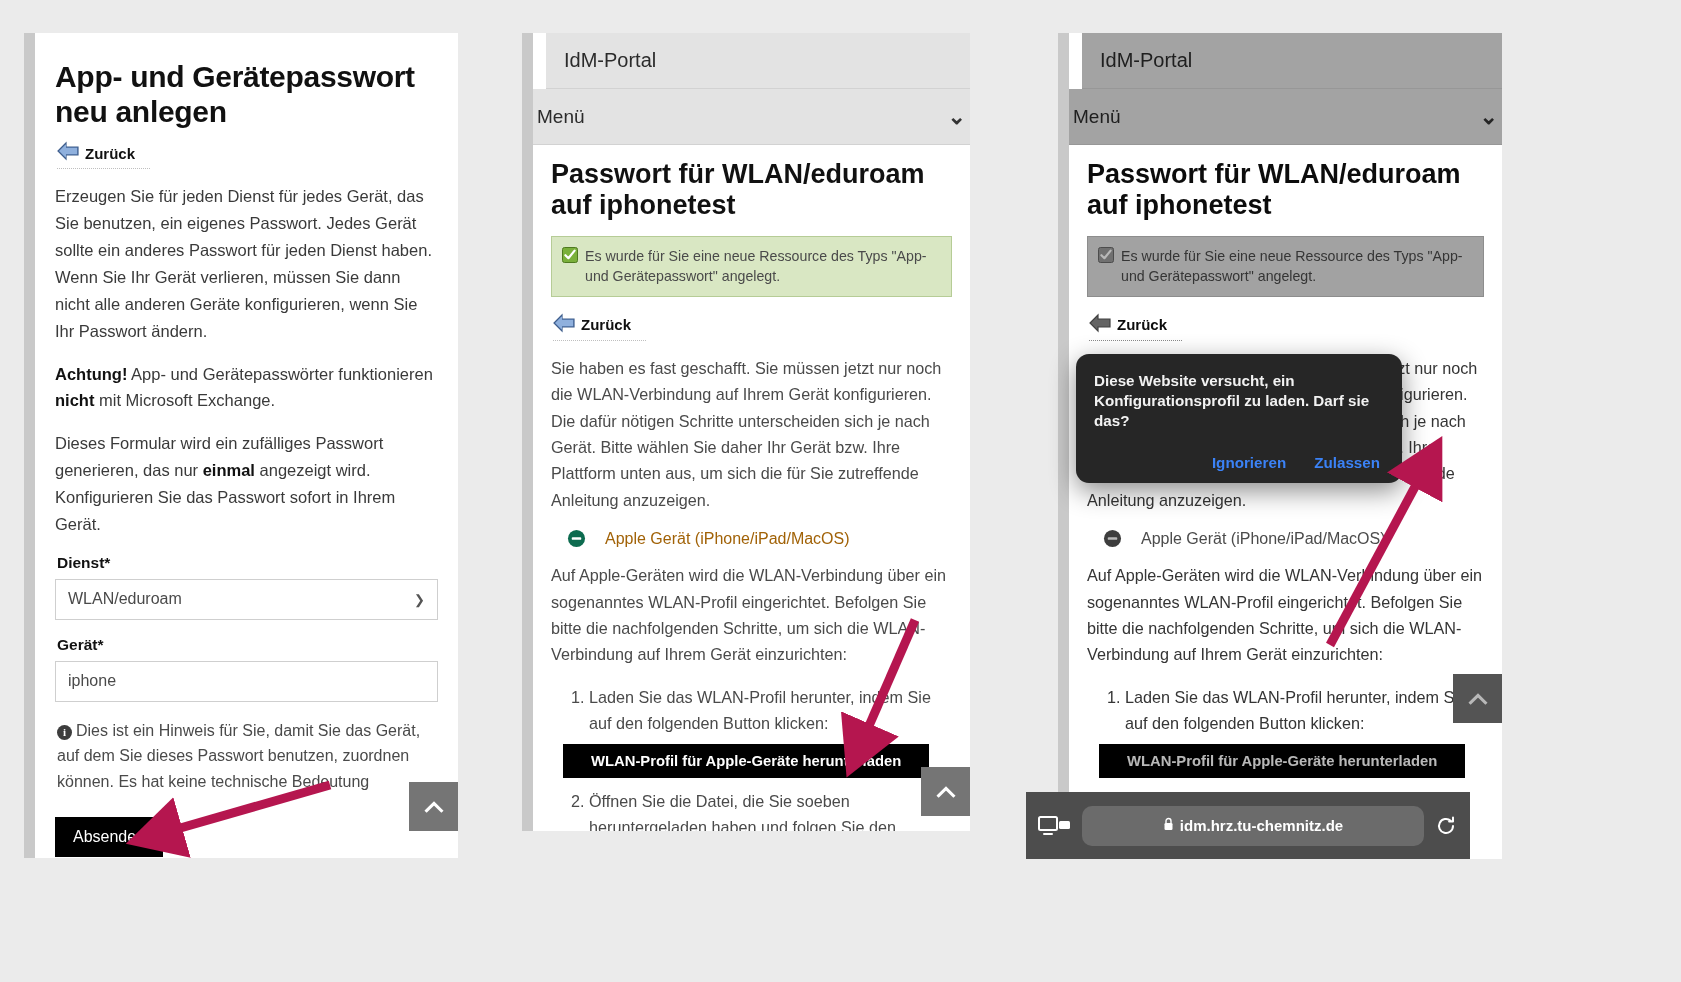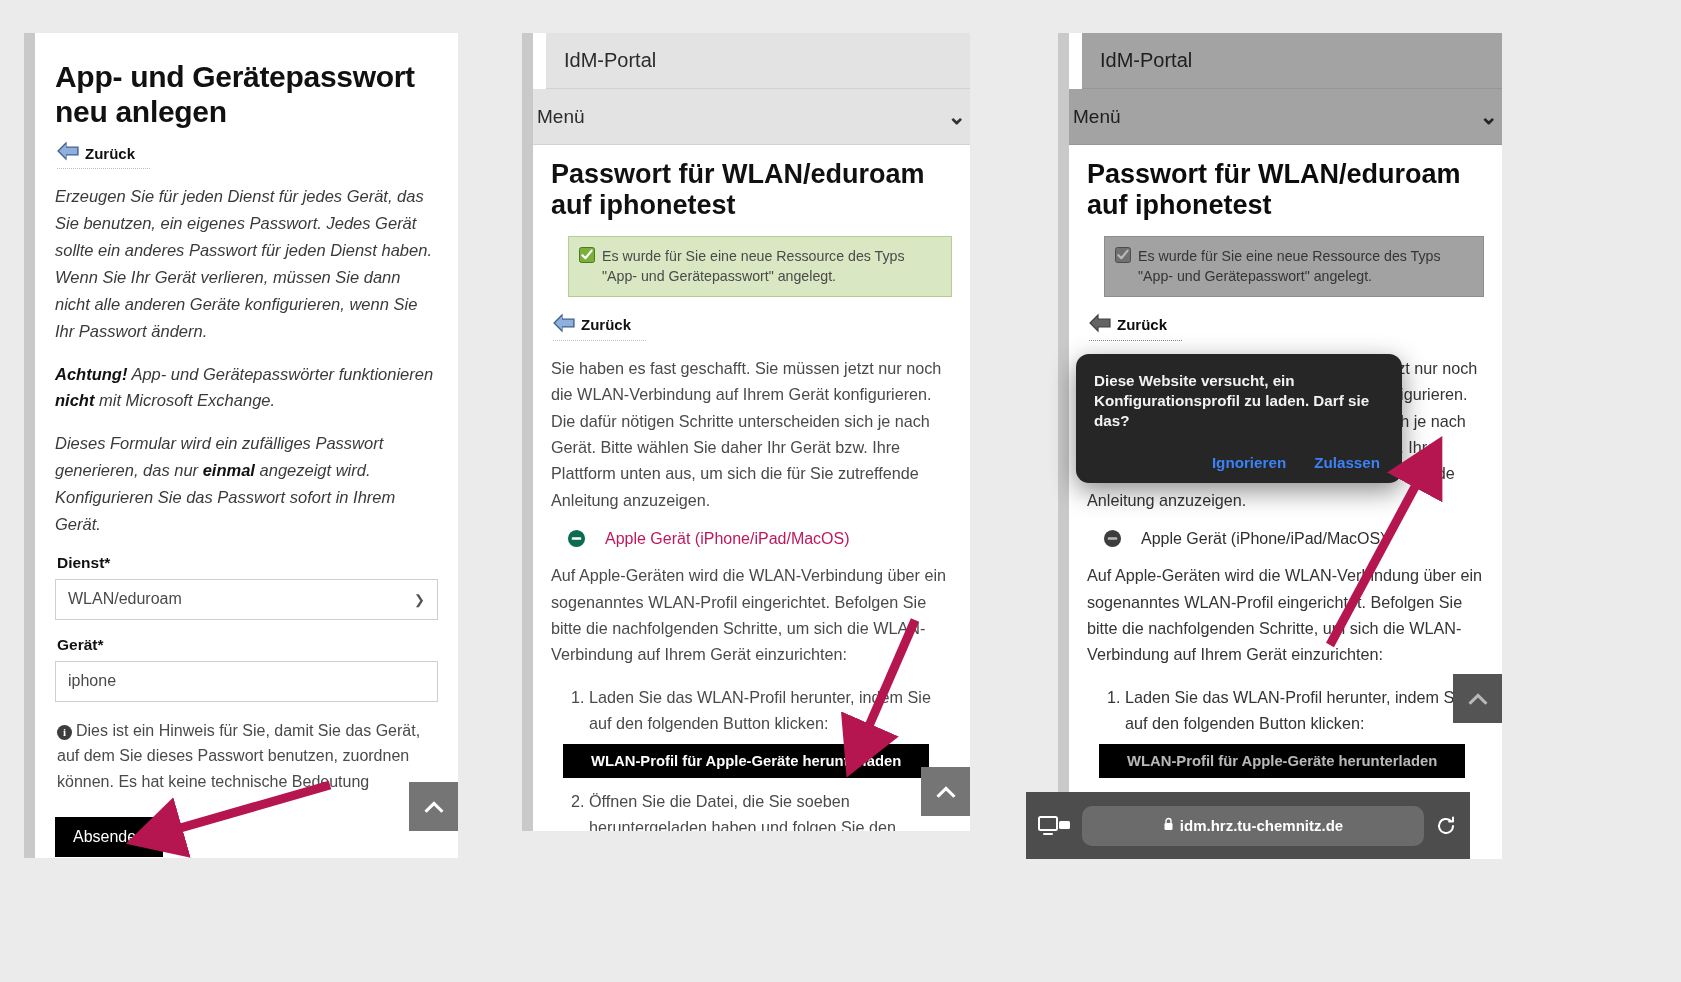--- a/index.html
+++ b/index.html
@@ -24,21 +24,21 @@
   }
   #panel1 .inner { padding:22px 20px 0 20px; }
   .p1-title {
     font-size:30px; font-weight:bold; line-height:1.17;
     color:#111; margin:4px 0 12px 0; letter-spacing:-0.3px;
   }
   .back-link { display:flex; align-items:center; gap:4px; margin-bottom:3px; }
   .back-link .lbl { font-size:15px; font-weight:bold; color:#111; }
   .back-rule { border-bottom:1px dotted #bfbfbf; width:93px; margin:0 0 14px 2px; }
   .p1-para {
-    font-size:16.5px; line-height:1.63; color:#3a3a3a; margin:0 0 16px 0;font-style:italic;
+    font-size:16.5px; line-height:1.63; color:#3a3a3a; margin:0 0 16px 0;
   }
   .p1-para b { color:#111; font-weight:bold; }
   .field-label { font-size:15.5px; font-weight:bold; color:#111; margin:0 0 7px 2px; }
   .select-box, .text-box {
     width:100%; height:41px; border:1px solid #cfcfcf; background:#fff;
     font-size:16px; color:#4a4a4a; padding:0 12px;
     display:flex; align-items:center; margin-bottom:16px;
     font-family:"Liberation Sans", sans-serif;
   }
   .select-box { justify-content:space-between; }
@@ -81,27 +81,26 @@
   }
   .chev-big { font-size:22px; color:#333; font-weight:bold; }
   .p2-body { padding:14px 18px 0 18px; }
   .p2-title {
     font-size:27px; font-weight:bold; line-height:1.16; color:#111; margin:0 0 14px 0;
   }
   .alert-ok {
     background:#d9e7c3; border:1px solid #b6cc96; padding:9px 10px;
     font-size:14.2px; line-height:1.45; color:#4a4a4a; display:flex; gap:7px;
     margin-bottom:16px;
-    margin-left:17px;
   }
   .chk-icon { flex:0 0 auto; width:16px; height:16px; margin-top:1px; }
   .p2-para { font-size:16.2px; line-height:1.63; color:#4a4a4a; margin:0 0 16px 0; }
   .acc-item { display:flex; align-items:center; gap:19px; margin:0 0 14px 16px; }
   .minus-circle { width:19px; height:19px; flex:0 0 auto; }
-  .acc-label { font-size:16px; color:#be185d; }
+  .acc-label { font-size:16px; color:#a16207; }
   ol.steps { margin:0 0 0 6px; padding-left:32px; }
   ol.steps li { font-size:16.2px; line-height:1.63; color:#4a4a4a; margin-bottom:6px; }
   .dl-btn {
     background:#000; color:#fff; font-size:14.8px; font-weight:bold;
     padding:9px 28px; display:block; margin:7px 0 10px -26px; text-align:center;
     border:0; font-family:"Liberation Sans", sans-serif; cursor:pointer;
   }
 
   
   #panel3 {

